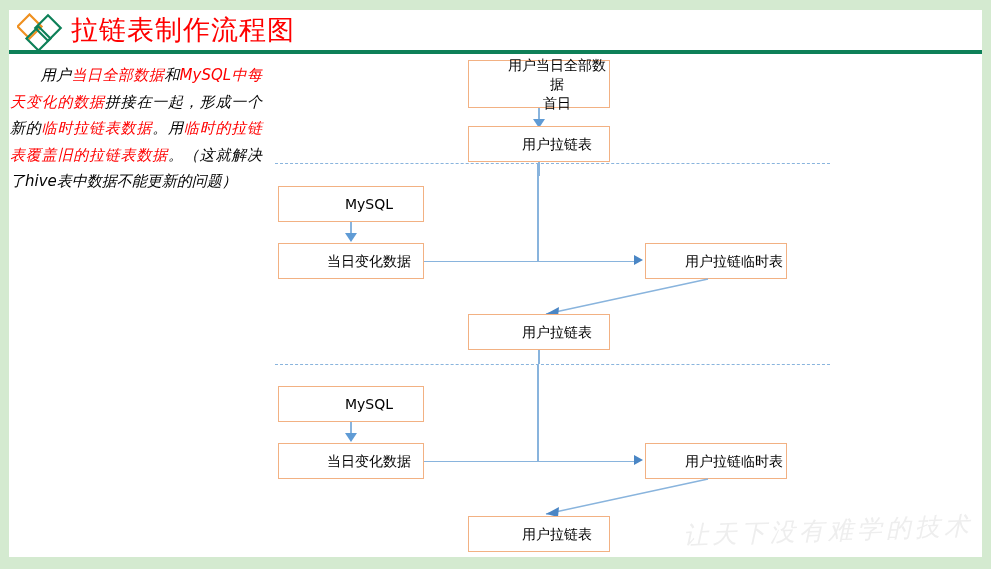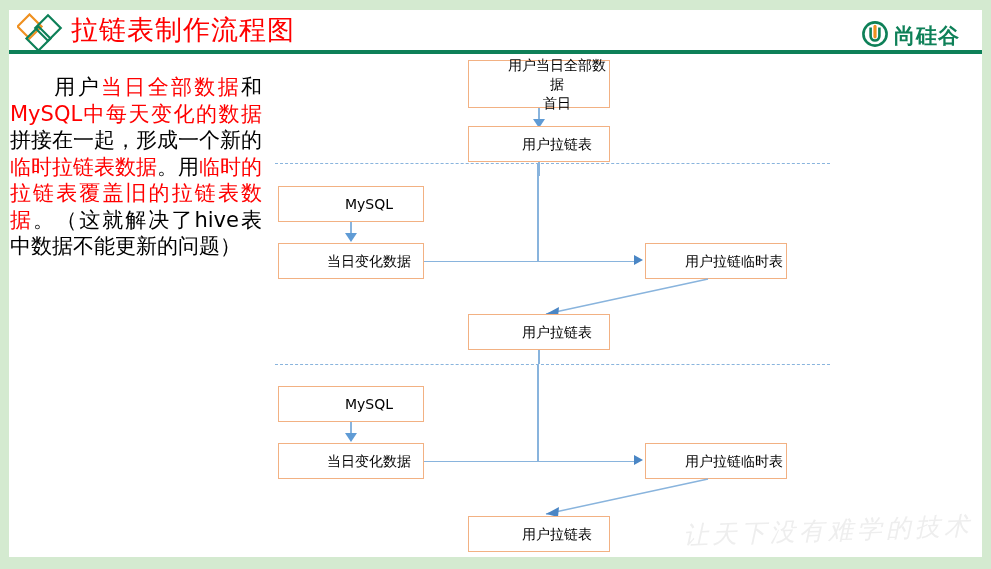--- a/index.html
+++ b/index.html
@@ -31,23 +31,24 @@
     font-size:27px;color:#ff0000;
     font-family:"DejaVu Sans","Liberation Sans",sans-serif;
     letter-spacing:1px;white-space:nowrap;
   }
   .header-rule{position:absolute;left:9px;top:50px;width:973px;height:4px;background:#0e8058;}
   .brand{position:absolute;right:22px;top:14px;height:28px;display:flex;align-items:center;gap:6px;}
   .brand-text{font-size:21px;color:#0e8058;font-weight:bold;letter-spacing:1px;}
 
   
   .para{
-    position:absolute;left:10px;top:74px;width:252px;
-    font-size:21px;line-height:26.5px;color:#000000;
+    position:absolute;left:10px;top:62px;width:252px;
+    font-size:15px;line-height:26.5px;color:#000000;
     text-align:justify;
+    font-style:italic;
   }
   .para .r{color:#ff0000;}
   .para .ind{display:inline-block;width:2em;}
 
   
   .node{
     position:absolute;box-sizing:border-box;
     border:1.4px solid #f2b183;background:#ffffff;
     display:flex;align-items:center;justify-content:center;
     text-align:center;color:#000000;font-size:14px;line-height:19px;padding-left:36px;
@@ -96,30 +97,20 @@
     <div class="logo-mark">
       <svg width="50" height="40" viewBox="0 0 50 40">
         <rect x="4" y="5" width="17" height="17" transform="rotate(45 12.5 13.5)" fill="none" stroke="#ef9020" stroke-width="2.2"></rect>
         <rect x="22" y="6" width="18" height="18" transform="rotate(45 31 15)" fill="none" stroke="#0e8058" stroke-width="2.2"></rect>
         <rect x="13" y="17" width="17" height="17" transform="rotate(45 21.5 25.5)" fill="none" stroke="#0e8058" stroke-width="2.2"></rect>
       </svg>
     </div>
 
     <div class="title">拉链表制作流程图</div>
 
-    <div class="brand">
-      <span>
-        <svg width="26" height="26" viewBox="0 0 26 26">
-          <circle cx="13" cy="13" r="11.6" fill="none" stroke="#0e8058" stroke-width="2.6"></circle>
-          <path d="M8.6 6.5 v8.6 a4.4 4.4 0 0 0 8.8 0 V6.5" fill="none" stroke="#0e8058" stroke-width="2.6"></path>
-          <path d="M13 5.4 v10.4" stroke="#ef9020" stroke-width="3.2" stroke-linecap="round"></path>
-        </svg>
-      </span>
-      <span class="brand-text">尚硅谷</span>
-    </div>
   </div>
   <div class="header-rule"></div>
 
   <div class="para">
     <span class="ind"></span><span>用户</span><span class="r">当日全部数据</span><span>和</span><span class="r">MySQL中每天变化的数据</span><span>拼接在一起，形成一个新的</span><span class="r">临时拉链表数据</span><span>。用</span><span class="r">临时的拉链表覆盖旧的拉链表数据</span><span>。（这就解决了hive表中数据不能更新的问题）</span>
   </div>
 
   <div class="node" style="left:468px;top:60px;width:142px;height:48px;flex-direction:column;">
     <span>用户当日全部数据</span>
     <span>首日</span>

